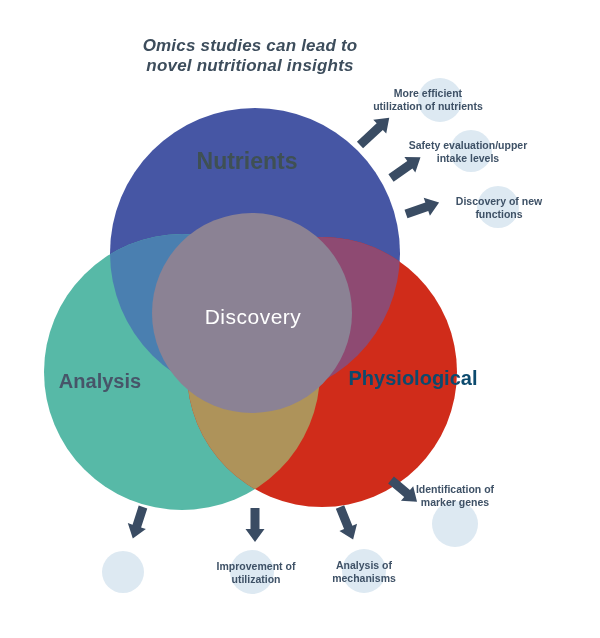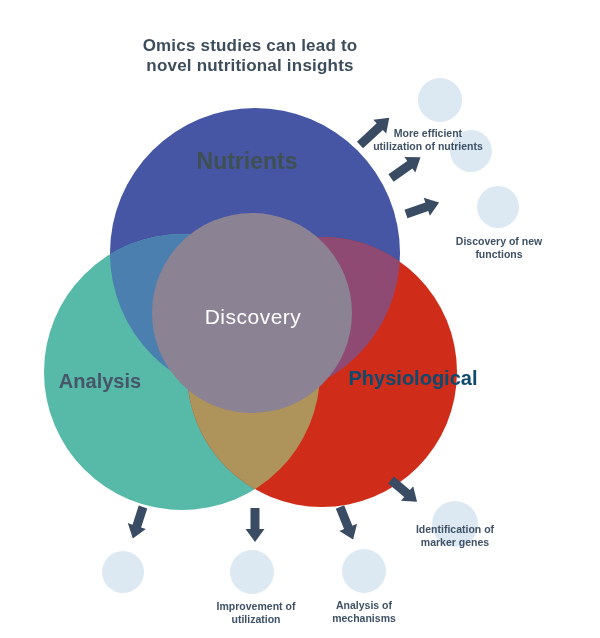--- a/index.html
+++ b/index.html
@@ -2,27 +2,27 @@
 <html><head>
 <meta charset="utf-8">
 <style>
   html,body{margin:0;padding:0;background:#ffffff;}
   #stage{
     position:relative;width:600px;height:638px;background:#ffffff;overflow:hidden;
     font-family:"Liberation Sans",sans-serif;
   }
   #venn-svg{position:absolute;left:0;top:0;}
   .txt{position:absolute;transform:translate(-50%,-50%);white-space:pre-line;text-align:center;}
-  .title{left:250px;top:56px;font-size:17px;font-weight:700;line-height:20px;color:#3d4d5c;letter-spacing:.2px;}
+  .title{left:250px;top:56px;font-size:17px;font-weight:700;line-height:20px;color:#3d4d5c;letter-spacing:.2px;font-style:italic;}
   .lbl{font-weight:700;}
   .lbl-nutrients{left:247px;top:161px;font-size:23px;color:#3f5053;}
   .lbl-sensory{left:100px;top:381px;font-size:20px;color:#475569;}
   .lbl-physiological{left:413px;top:378px;font-size:20px;color:#0c4a6e;}
   .lbl-nutrition{left:253px;top:317px;font-size:21px;font-weight:500;color:#ffffff;letter-spacing:.5px;}
-  .ann{font-size:10.5px;font-weight:700;line-height:12.5px;color:#3e5166;margin-top:40px;}
+  .ann{font-size:10.5px;font-weight:700;line-height:12.5px;color:#3e5166;}
   .ann-a{left:428px;top:99px;}
   .ann-b{left:468px;top:151px;}
   .ann-c{left:499px;top:207px;}
   .ann-d{left:126px;top:571px;}
   .ann-e{left:256px;top:572px;}
   .ann-f{left:364px;top:571px;}
   .ann-g{left:455px;top:495px;}
 </style>
 </head>
 <body>
@@ -83,20 +83,22 @@
   <div class="txt title">Omics studies can lead to
 novel nutritional insights</div>
 
   <div class="txt lbl lbl-nutrients">Nutrients</div>
   <div class="txt lbl lbl-sensory">Analysis</div>
   <div class="txt lbl lbl-physiological">Physiological</div>
   <div class="txt lbl-nutrition">Discovery</div>
 
   <div class="txt ann ann-a">More efficient
 utilization of nutrients</div>
+  <div class="txt ann ann-b">Safety evaluation/upper
+intake levels</div>
   <div class="txt ann ann-c">Discovery of new
 functions</div>
   <div class="txt ann ann-e">Improvement of
 utilization</div>
   <div class="txt ann ann-f">Analysis of
 mechanisms</div>
   <div class="txt ann ann-g">Identification of
 marker genes</div>
 </div>
 

